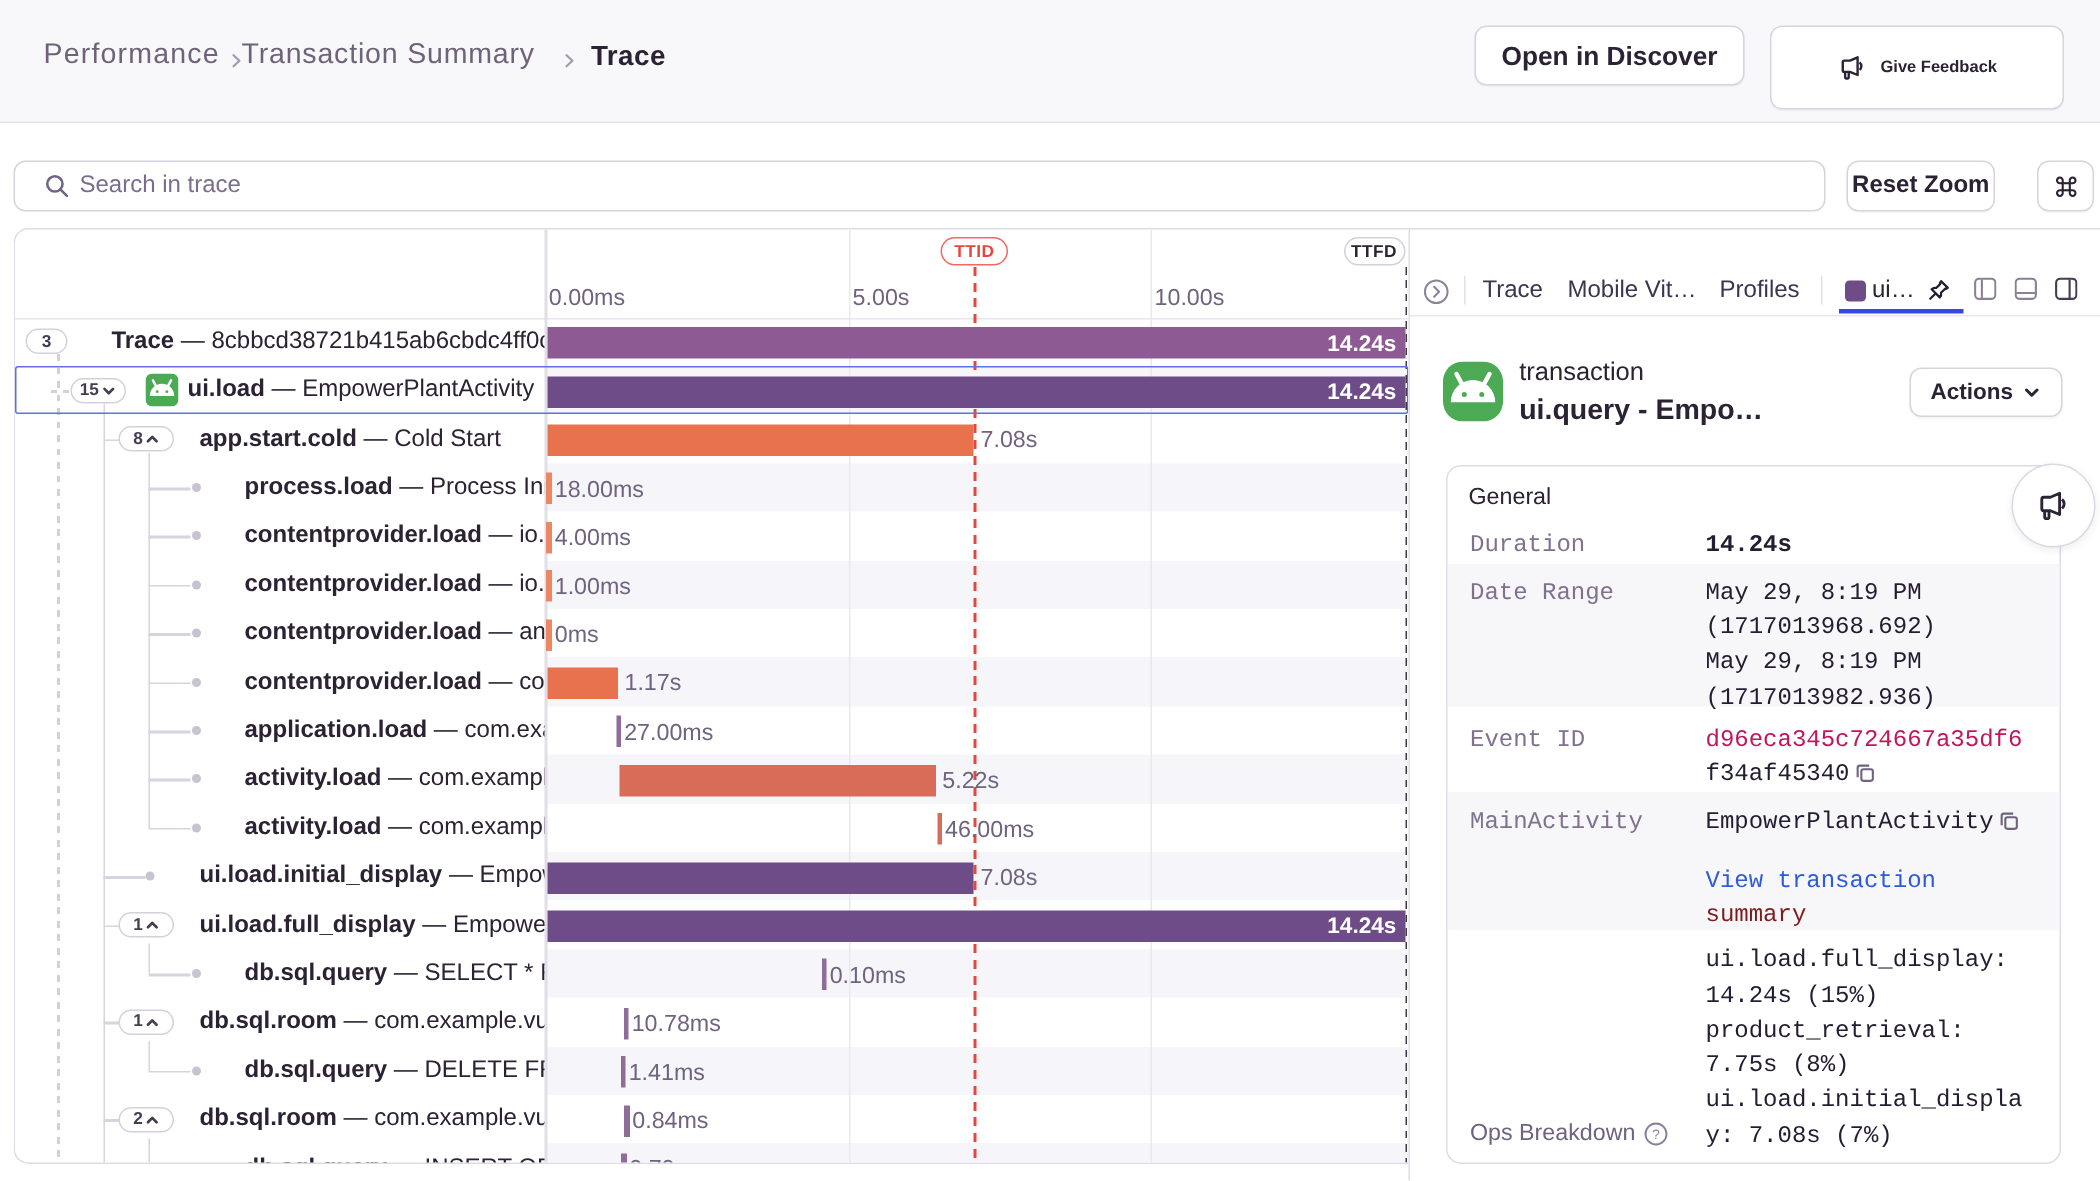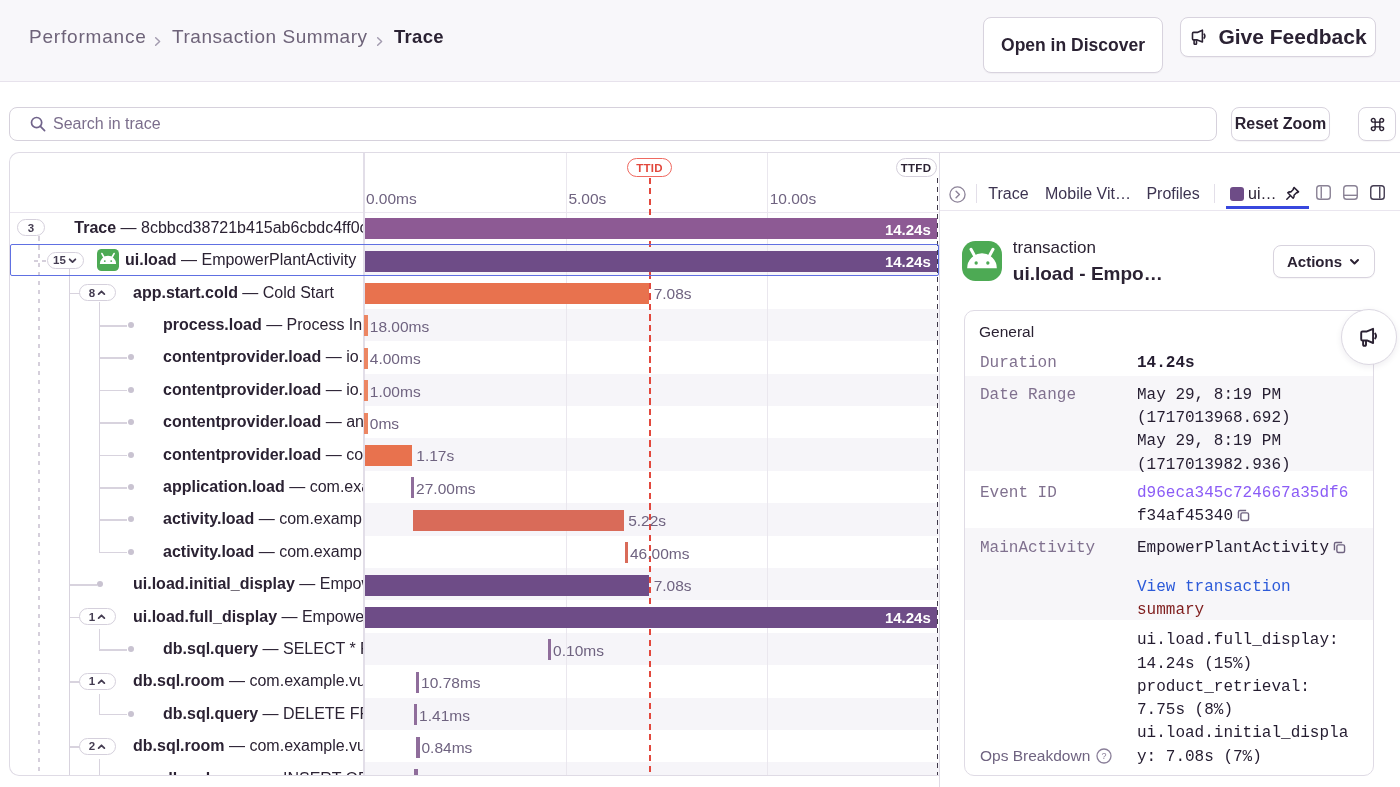--- a/index.html
+++ b/index.html
@@ -7,27 +7,27 @@
 .pill{position:absolute;background:#fff;border:1.4px solid #d5d0dc;border-radius:9px;display:flex;align-items:center;justify-content:center;gap:2px;font-size:11.5px;font-weight:600;color:#453d52;height:17px}
 .rowtxt{position:absolute;white-space:nowrap;overflow:hidden;font-size:16px;color:#2b2233;line-height:20px}
 .rowtxt b{font-weight:700}
 .blab{position:absolute;font-size:15.5px;color:#6f6380;white-space:nowrap;line-height:17px}
 </style></head><body>
 <div class="abs" style="left:0;top:0;width:1400px;height:82px;background:#f8f7fa;border-bottom:1px solid #e7e2ec"></div>
 <div class="abs" style="left:29px;top:26px;font-size:19px;letter-spacing:.8px;color:#6e6379">Performance</div>
 <div class="abs" style="left:152px;top:33px"><svg width="11" height="11" viewBox="0 0 12 12" fill="none" stroke="#a29aae" stroke-width="1.6" stroke-linecap="round" stroke-linejoin="round">
       <path d="M4 2 L8.3 6 L4 10"></path>
     </svg></div>
-<div class="abs" style="left:172px;top:26px;font-size:19px;letter-spacing:.55px;color:#6e6379">Transaction Summary</div>
+<div class="abs" style="left:161px;top:26px;font-size:19px;letter-spacing:.55px;color:#6e6379">Transaction Summary</div>
 <div class="abs" style="left:374px;top:33px"><svg width="11" height="11" viewBox="0 0 12 12" fill="none" stroke="#a29aae" stroke-width="1.6" stroke-linecap="round" stroke-linejoin="round">
       <path d="M4 2 L8.3 6 L4 10"></path>
     </svg></div>
 <div class="abs" style="left:394px;top:26px;font-size:18.5px;letter-spacing:.3px;font-weight:700;color:#2b2233">Trace</div>
-<div class="btn" style="left:983px;top:17px;width:180px;height:56px;font-size:17.5px">Open in Discover</div>
-<div class="btn" style="left:1180px;top:17px;width:196px;height:40px;font-size:21px;gap:9px">
+<div class="btn" style="left:983px;top:17px;width:180px;height:40px;font-size:17.5px">Open in Discover</div>
+<div class="btn" style="left:1180px;top:17px;width:196px;height:56px;font-size:11px;gap:9px">
     <svg width="20" height="20" viewBox="0 0 20 20" fill="none" stroke="#2b2233" stroke-width="1.6" stroke-linejoin="round">
       <path d="M4.6 5.4 H8.3 L13.4 3.2 V15 L8.3 12.9 H4.6 A1.1 1.1 0 0 1 3.5 11.8 V6.5 A1.1 1.1 0 0 1 4.6 5.4 Z"></path>
       <path d="M5.1 13.1 V16.5 A0.8 0.8 0 0 0 5.9 17.3 H6.7 A0.8 0.8 0 0 0 7.5 16.5 V13.2"></path>
       <path d="M14.7 6.6 A3.2 3.2 0 0 1 14.7 11.6"></path>
     </svg>
     <span>Give Feedback</span>
   </div>
 <div class="abs" style="left:9px;top:107px;width:1208px;height:34px;background:#fff;border:1px solid #d6d1dc;border-radius:8px;display:flex;align-items:center;padding-left:19px;gap:6px">
     <span style="display:flex">
       <svg width="18" height="18" viewBox="0 0 18 18" fill="none" stroke="#70638a" stroke-width="1.7">
@@ -210,21 +210,21 @@
       </svg></div>
 <div class="abs" style="left:21.5px;top:88.0px"><svg width="40" height="40" viewBox="0 0 24 24">
         <rect x="0" y="0" width="24" height="24" rx="8" fill="#4daa54"></rect>
         <path d="M3.1 16.3 A8.9 8.9 0 0 1 20.9 16.3 Z" fill="#fff"></path>
         <line x1="7.6" y1="9.0" x2="5.4" y2="5.0" stroke="#fff" stroke-width="1.8" stroke-linecap="round"></line>
         <line x1="16.4" y1="9.0" x2="18.6" y2="5.0" stroke="#fff" stroke-width="1.8" stroke-linecap="round"></line>
         <circle cx="8.5" cy="13.2" r="1.0" fill="#4daa54"></circle>
         <circle cx="15.5" cy="13.2" r="1.0" fill="#4daa54"></circle>
       </svg></div>
 <div class="abs" style="left:72.8px;top:85.0px;font-size:17px;color:#2b2233">transaction</div>
-<div class="abs" style="left:72.8px;top:110.0px;font-size:19px;font-weight:700;color:#2b2233">ui.load - Empo…</div>
+<div class="abs" style="left:72.8px;top:110.0px;font-size:19px;font-weight:700;color:#2b2233">ui.query - Empo…</div>
 <div class="btn" style="left:332.5px;top:92.0px;width:102px;height:33px;font-size:15px;gap:7px">
       <span>Actions</span>
       <svg width="11" height="11" viewBox="0 0 11 11" fill="none" stroke="#2b2233" stroke-width="2" stroke-linecap="round" stroke-linejoin="round">
         <path d="M2 4 L5.5 7.5 L9 4"></path>
       </svg>
     </div>
 <div class="abs" style="left:24.0px;top:157.0px;width:410px;height:466px;border:1px solid #dfdbe5;border-radius:10px;overflow:hidden">
 <div class="abs" style="left:0;top:65.4px;width:410px;height:94.4px;background:#f7f6f9"></div>
 <div class="abs" style="left:0;top:216.7px;width:410px;height:92.3px;background:#f7f6f9"></div>
 <div class="abs" style="left:14.0px;top:12.0px;font-size:15.5px;font-weight:400;color:#2b2233">General</div>
@@ -239,21 +239,21 @@
 <div class="abs" style="left:172.0px;top:98.1px;font-family:'Liberation Mono',monospace;font-size:16px;color:#241c30;white-space:nowrap;display:flex;align-items:center;gap:3px">
         <span>(1717013968.692)</span>
       </div>
 <div class="abs" style="left:172.0px;top:121.4px;font-family:'Liberation Mono',monospace;font-size:16px;color:#241c30;white-space:nowrap;display:flex;align-items:center;gap:3px">
         <span>May 29, 8:19 PM</span>
       </div>
 <div class="abs" style="left:172.0px;top:144.7px;font-family:'Liberation Mono',monospace;font-size:16px;color:#241c30;white-space:nowrap;display:flex;align-items:center;gap:3px">
         <span>(1717013982.936)</span>
       </div>
 <div class="abs" style="left:15.0px;top:172.7px;font-family:'Liberation Mono',monospace;font-size:16px;color:#80718f">Event ID</div>
-<div class="abs" style="left:172.0px;top:172.7px;font-family:'Liberation Mono',monospace;font-size:16px;color:#8b5cf6;white-space:nowrap;display:flex;align-items:center;gap:3px">
+<div class="abs" style="left:172.0px;top:172.7px;font-family:'Liberation Mono',monospace;font-size:16px;color:#be185d;white-space:nowrap;display:flex;align-items:center;gap:3px">
         <span>d96eca345c724667a35df6</span>
       </div>
 <div class="abs" style="left:172.0px;top:195.9px;font-family:'Liberation Mono',monospace;font-size:16px;color:#241c30;white-space:nowrap;display:flex;align-items:center;gap:3px">
         <span>f34af45340</span>
         <svg width="15" height="15" viewBox="0 0 16 16" fill="none" stroke="#6f6380" stroke-width="1.5">
           <rect x="5.2" y="5.2" width="8.2" height="8.2" rx="1.6"></rect>
           <path d="M10.8 2.6 H4.2 A1.6 1.6 0 0 0 2.6 4.2 V10.8"></path>
         </svg>
       </div>
 <div class="abs" style="left:15.0px;top:227.6px;font-family:'Liberation Mono',monospace;font-size:16px;color:#80718f">MainActivity</div>

